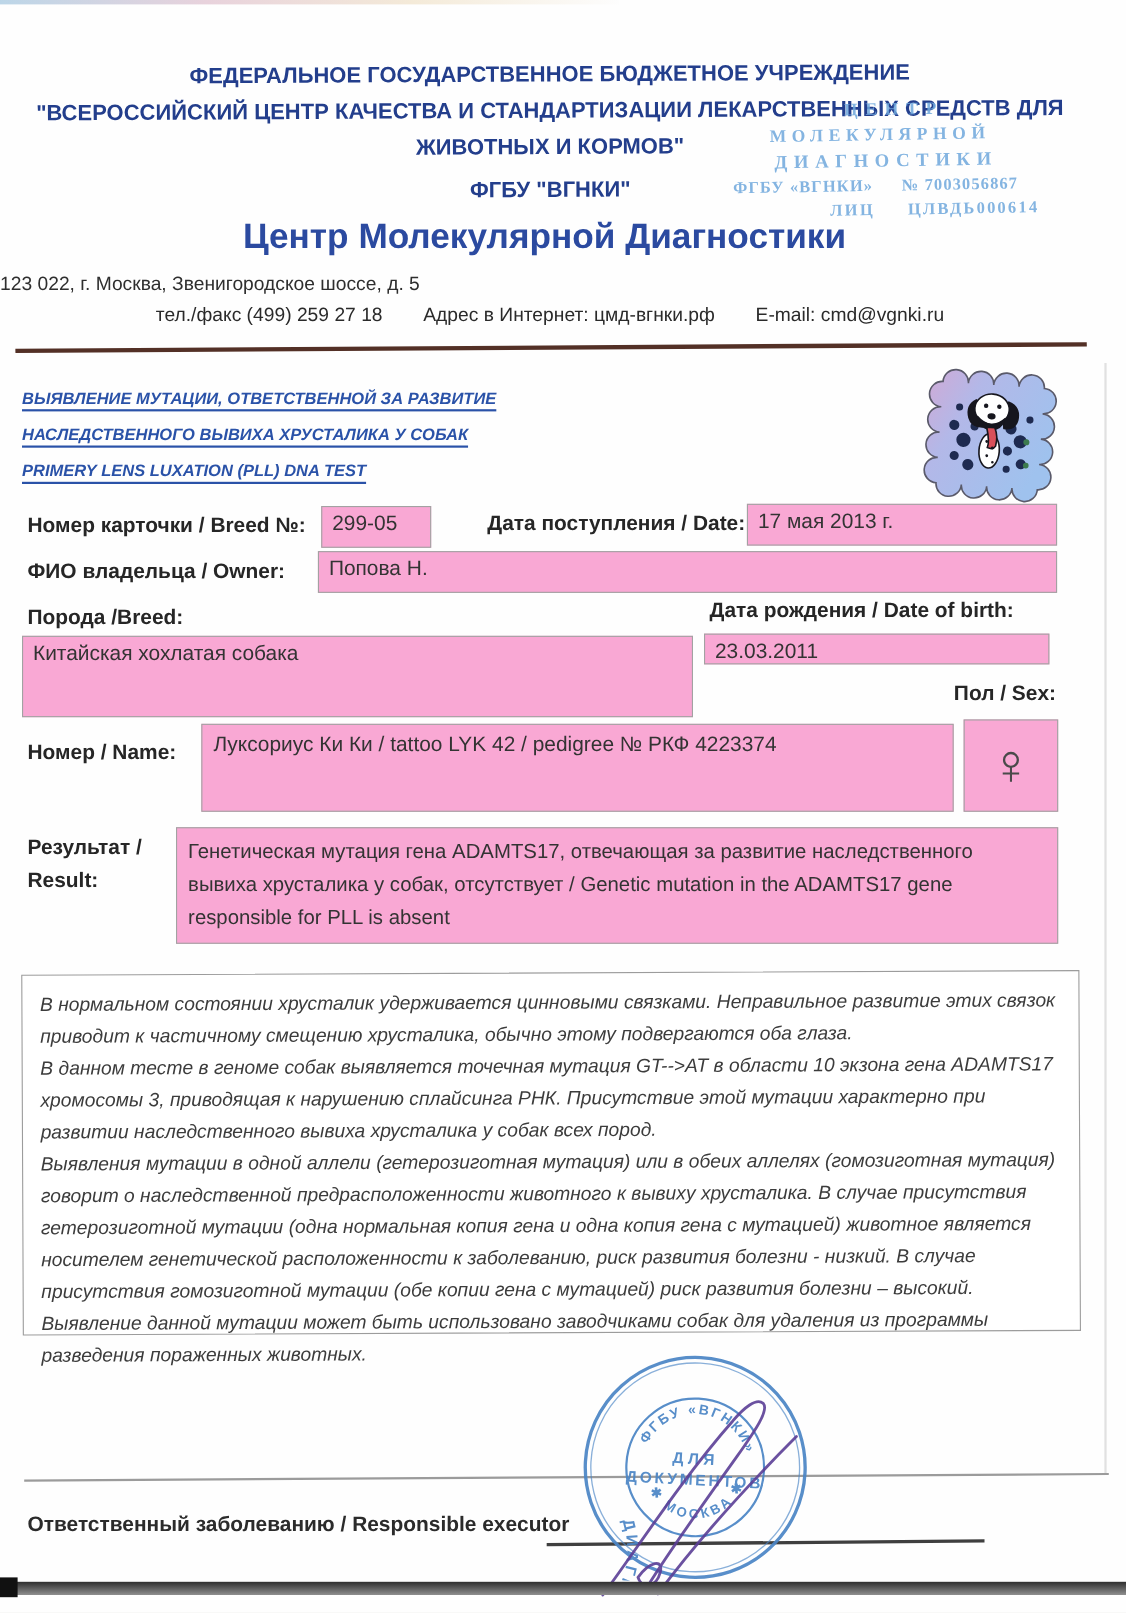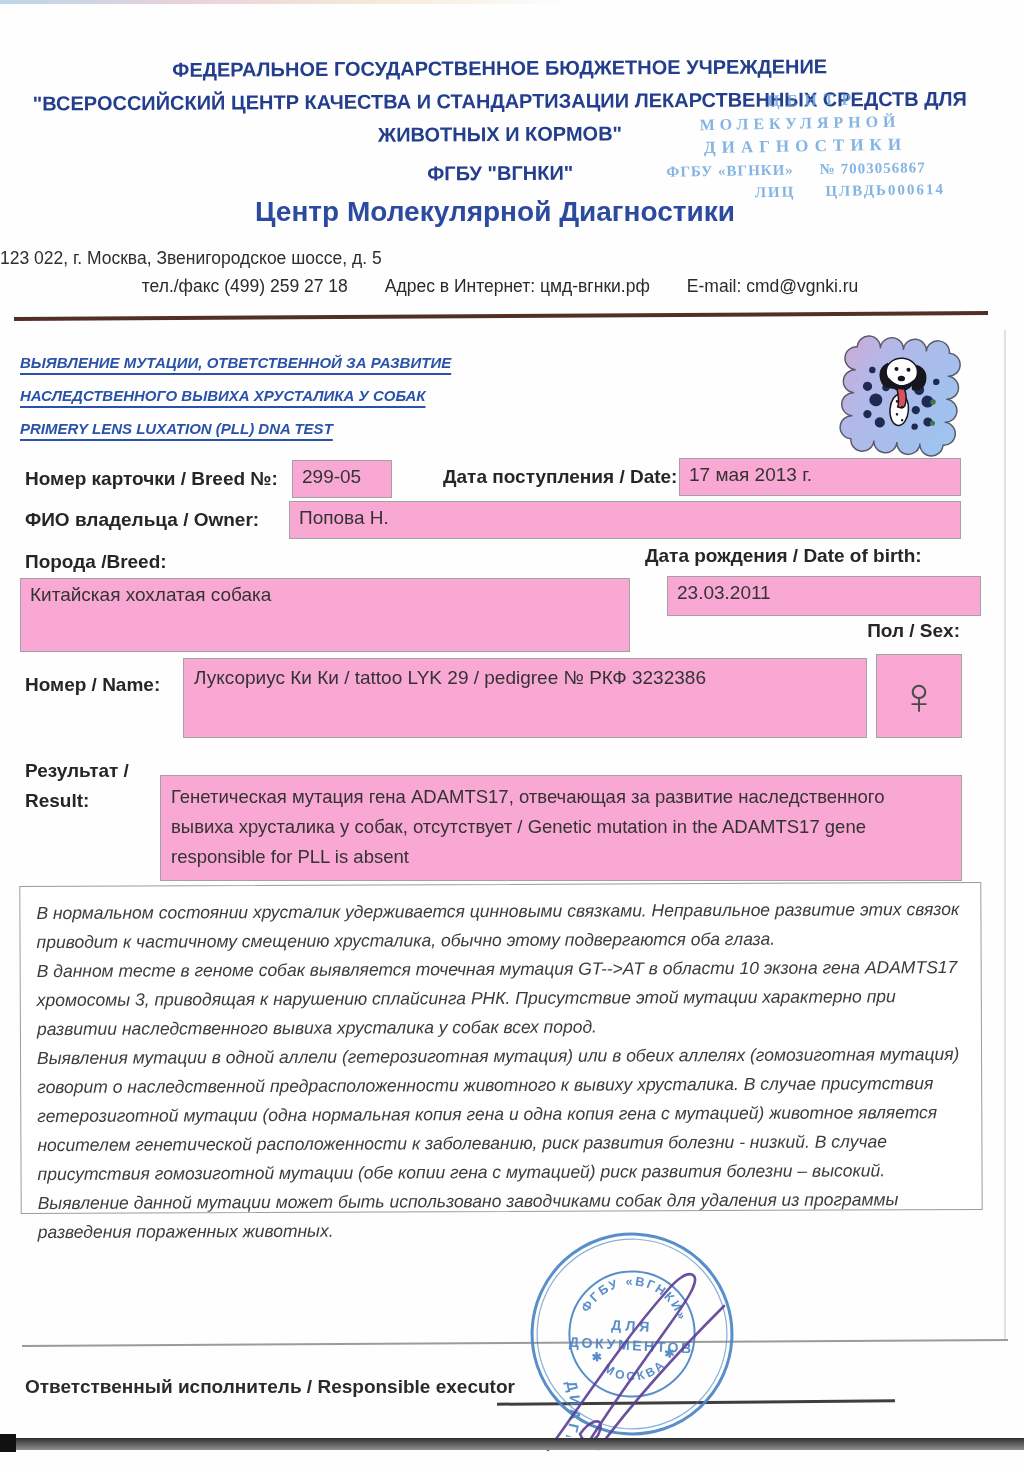--- a/index.html
+++ b/index.html
@@ -7,21 +7,21 @@
     position:relative;width:1024px;height:1466px;background:#fefefe;
     font-family:"Liberation Sans",sans-serif;overflow:hidden;margin:0 auto;
   }
   .top-strip{position:absolute;left:0;top:0;width:55%;height:4px;
     background:linear-gradient(90deg,#bcd6e8,#e8d2dc,#f4ead8,#fdfdfd);}
   
   .org-block{position:absolute;left:20px;top:52px;width:960px;text-align:center;
     color:#233e8c;font-weight:700;font-size:20px;line-height:33px;transform:rotate(-0.3deg);}
   .org-line4{margin-top:6px;}
   .center-name{position:absolute;left:0;top:196px;width:990px;text-align:center;
-    color:#2b4aa0;font-weight:700;font-size:28px;}
+    color:#2b4aa0;font-weight:700;font-size:32px;}
   .addr{position:absolute;left:0;top:248px;width:980px;text-align:left;
     color:#2e2e2e;font-size:17.5px;font-weight:500;}
   .contacts{position:absolute;left:0;top:276px;width:1000px;display:flex;
     justify-content:center;gap:37px;color:#2a2a2a;font-size:17.5px;font-weight:500;}
   
   .corner-stamp{position:absolute;left:664px;top:88px;width:320px;
     color:#6fa8dc;font-family:"Liberation Serif",serif;font-weight:700;
     transform:rotate(-1deg);opacity:.85;line-height:1.45;}
   .cs1{font-size:16px;letter-spacing:7px;padding-left:104px;}
   .cs2{font-size:16px;letter-spacing:5px;padding-left:36px;}
@@ -38,21 +38,21 @@
     color:#2a52a8;font-weight:700;font-style:italic;font-size:15px;line-height:33px;}
   .title-block .tl{text-decoration:underline;text-decoration-thickness:1.5px;text-underline-offset:5px;}
   
   .dog-stamp{position:absolute;left:836px;top:336px;transform:rotate(4deg);}
   
   .label{position:absolute;font-weight:700;font-size:19px;color:#262626;white-space:nowrap;}
   .box{position:absolute;border:1.5px solid #a2a2a2;background:#f9a8d4;
     font-size:19px;color:#333;padding:5px 9px;box-sizing:border-box;white-space:nowrap;}
   .sex-box{display:flex;align-items:center;justify-content:center;
     font-size:52px;font-weight:300;color:#4a4a4a;font-family:"DejaVu Sans",sans-serif;}
-  .result-box{white-space:normal;line-height:30px;font-size:18.5px;margin-top:23px;}
+  .result-box{white-space:normal;line-height:30px;font-size:18.5px;}
   
   .info-box{position:absolute;left:20px;top:884px;width:962px;height:328px;
     border:1.5px solid #9c9c9c;background:#fff;box-sizing:border-box;
     padding:12px 16px;transform:rotate(-0.25deg);}
   .info-box p{margin:0;font-style:italic;font-size:17.5px;line-height:29px;color:#3c3c3c;}
   
   .thin-line{position:absolute;left:22px;top:1342px;width:986px;height:2px;
     background:#9b9b9b;transform:rotate(-0.35deg);}
   .executor{position:absolute;left:25px;top:1376px;font-size:19px;font-weight:600;color:#2b2b2b;}
   .sig-line{position:absolute;left:497px;top:1401px;width:398px;height:2.5px;
@@ -162,41 +162,41 @@
   <div class="box" style="left:292px;top:460px;width:100px;height:38px">299-05</div>
   <div class="label" style="left:443px;top:466px">Дата поступления / Date:</div>
   <div class="box" style="left:679px;top:458px;width:282px;height:38px">17 мая 2013 г.</div>
 
   <div class="label" style="left:25px;top:509px">ФИО владельца / Owner:</div>
   <div class="box" style="left:289px;top:501px;width:672px;height:38px">Попова Н.</div>
 
   <div class="label" style="left:25px;top:551px">Порода /Breed:</div>
   <div class="label" style="left:645px;top:545px">Дата рождения / Date of birth:</div>
   <div class="box" style="left:20px;top:578px;width:610px;height:74px;white-space:normal;align-items:flex-start">Китайская хохлатая собака</div>
-  <div class="box" style="left:667px;top:576px;width:314px;height:40px">23.03.2011</div>
+  <div class="box" style="left:640px;top:576px;width:314px;height:28px">23.03.2011</div>
 
   <div class="label" style="left:860px;top:620px;width:100px;text-align:right">Пол / Sex:</div>
 
   <div class="label" style="left:25px;top:674px">Номер / Name:</div>
-  <div class="box" style="left:183px;top:658px;width:684px;height:80px;white-space:normal;padding:8px 10px">Луксориус Ки Ки / tattoo LYK 29 / pedigree № РКФ 3232386</div>
+  <div class="box" style="left:183px;top:658px;width:684px;height:80px;white-space:normal;padding:8px 10px">Луксориус Ки Ки / tattoo LYK 42 / pedigree № РКФ 4223374</div>
   <div class="box sex-box" style="left:876px;top:654px;width:86px;height:84px">♀</div>
 
   <div class="label" style="left:25px;top:760px">Результат /</div>
   <div class="label" style="left:25px;top:790px">Result:</div>
   <div class="box result-box" style="left:160px;top:752px;width:802px;height:106px;padding:6px 10px">Генетическая мутация гена ADAMTS17, отвечающая за развитие наследственного вывиха хрусталика  у собак, отсутствует / Genetic mutation in the ADAMTS17 gene responsible for PLL is absent</div>
 
   <div class="info-box">
     <p>В нормальном состоянии хрусталик удерживается цинновыми связками. Неправильное развитие этих связок приводит к частичному смещению хрусталика, обычно этому подвергаются оба глаза.</p>
     <p>В данном тесте в геноме собак выявляется точечная мутация GT--&gt;AT в области 10 экзона гена ADAMTS17 хромосомы 3, приводящая к нарушению сплайсинга РНК. Присутствие этой мутации характерно при развитии наследственного вывиха хрусталика  у собак всех пород.</p>
     <p>Выявления мутации в одной аллели (гетерозиготная мутация) или в обеих аллелях (гомозиготная мутация) говорит о наследственной предрасположенности животного к вывиху хрусталика. В случае присутствия гетерозиготной мутации (одна нормальная копия гена и одна копия гена с мутацией) животное является носителем генетической расположенности к заболеванию, риск развития болезни - низкий. В случае присутствия гомозиготной мутации (обе копии гена с мутацией) риск развития болезни – высокий.</p>
     <p>Выявление данной мутации может быть использовано заводчиками собак для удаления из программы разведения пораженных животных.</p>
   </div>
 
   <div class="thin-line"></div>
-  <div class="executor">Ответственный исполнитель / Responsible executor</div>
+  <div class="executor">Ответственный заболеванию / Responsible executor</div>
   <div class="sig-line"></div>
 
   <div class="round-stamp">
     <svg width="212" height="212" viewBox="0 0 210 210" style="transform:rotate(3deg)">
       <defs>
         <path id="ringPath" d="M39.5,150.9 A80,80 0 1 1 39.4,150.7"></path>
         <path id="innerTop" d="M59.9,88.6 A48,48 0 0 1 150.1,88.6"></path>
         <path id="innerBottom" d="M61.8,120.7 A46,46 0 0 0 148.2,120.7"></path>
       </defs>
       <g fill="none" stroke="#4c86c6">

